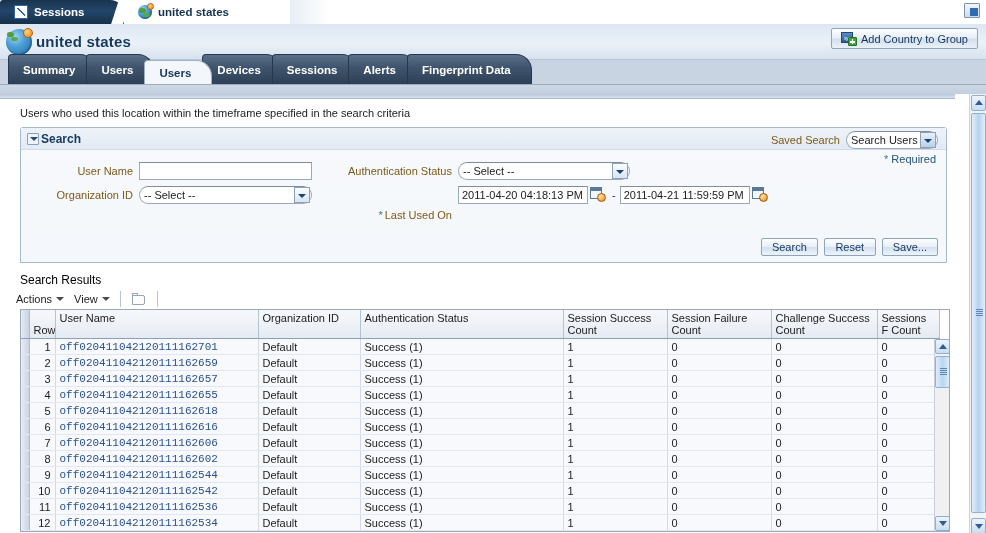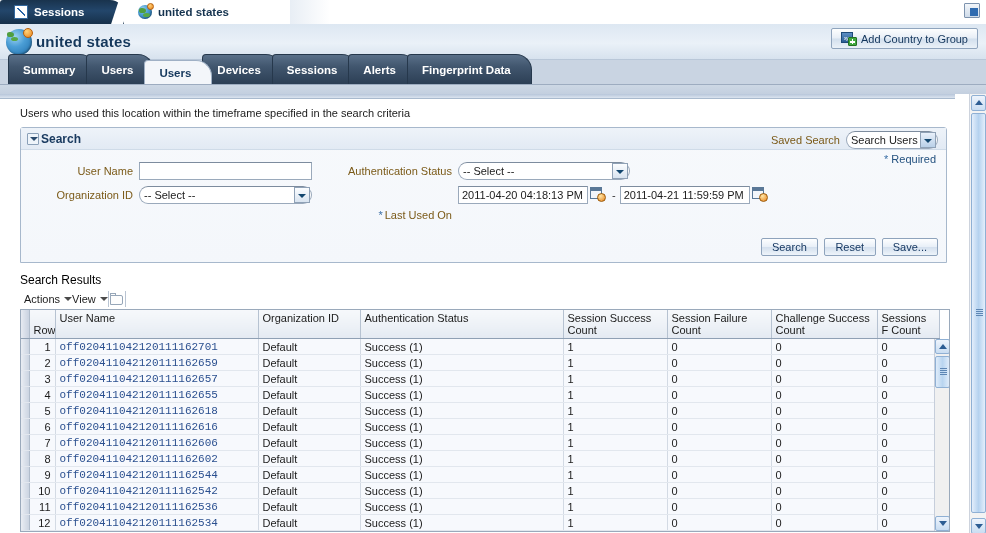--- a/index.html
+++ b/index.html
@@ -344,23 +344,24 @@
     border-radius: 2px;
     cursor: pointer;
   }
 
   
   .results-title {
     margin: 10px 0 2px 20px;
     font-size: 12px; font-weight: normal; color: #000000;
   }
   .res-toolbar {
-    margin-left: 24px;
+    margin-left: 16px;
     height: 20px;
     display: flex; align-items: center;
+    gap: 10px;
     font-size: 11px; color: #1b1b1b;
   }
   .menuitem { display: inline-flex; align-items: center; gap: 4px; cursor: pointer; }
   .caretdn {
     width: 0; height: 0;
     border-left: 4px solid transparent;
     border-right: 4px solid transparent;
     border-top: 4px solid #4a4a4a;
     display: inline-block;
   }

